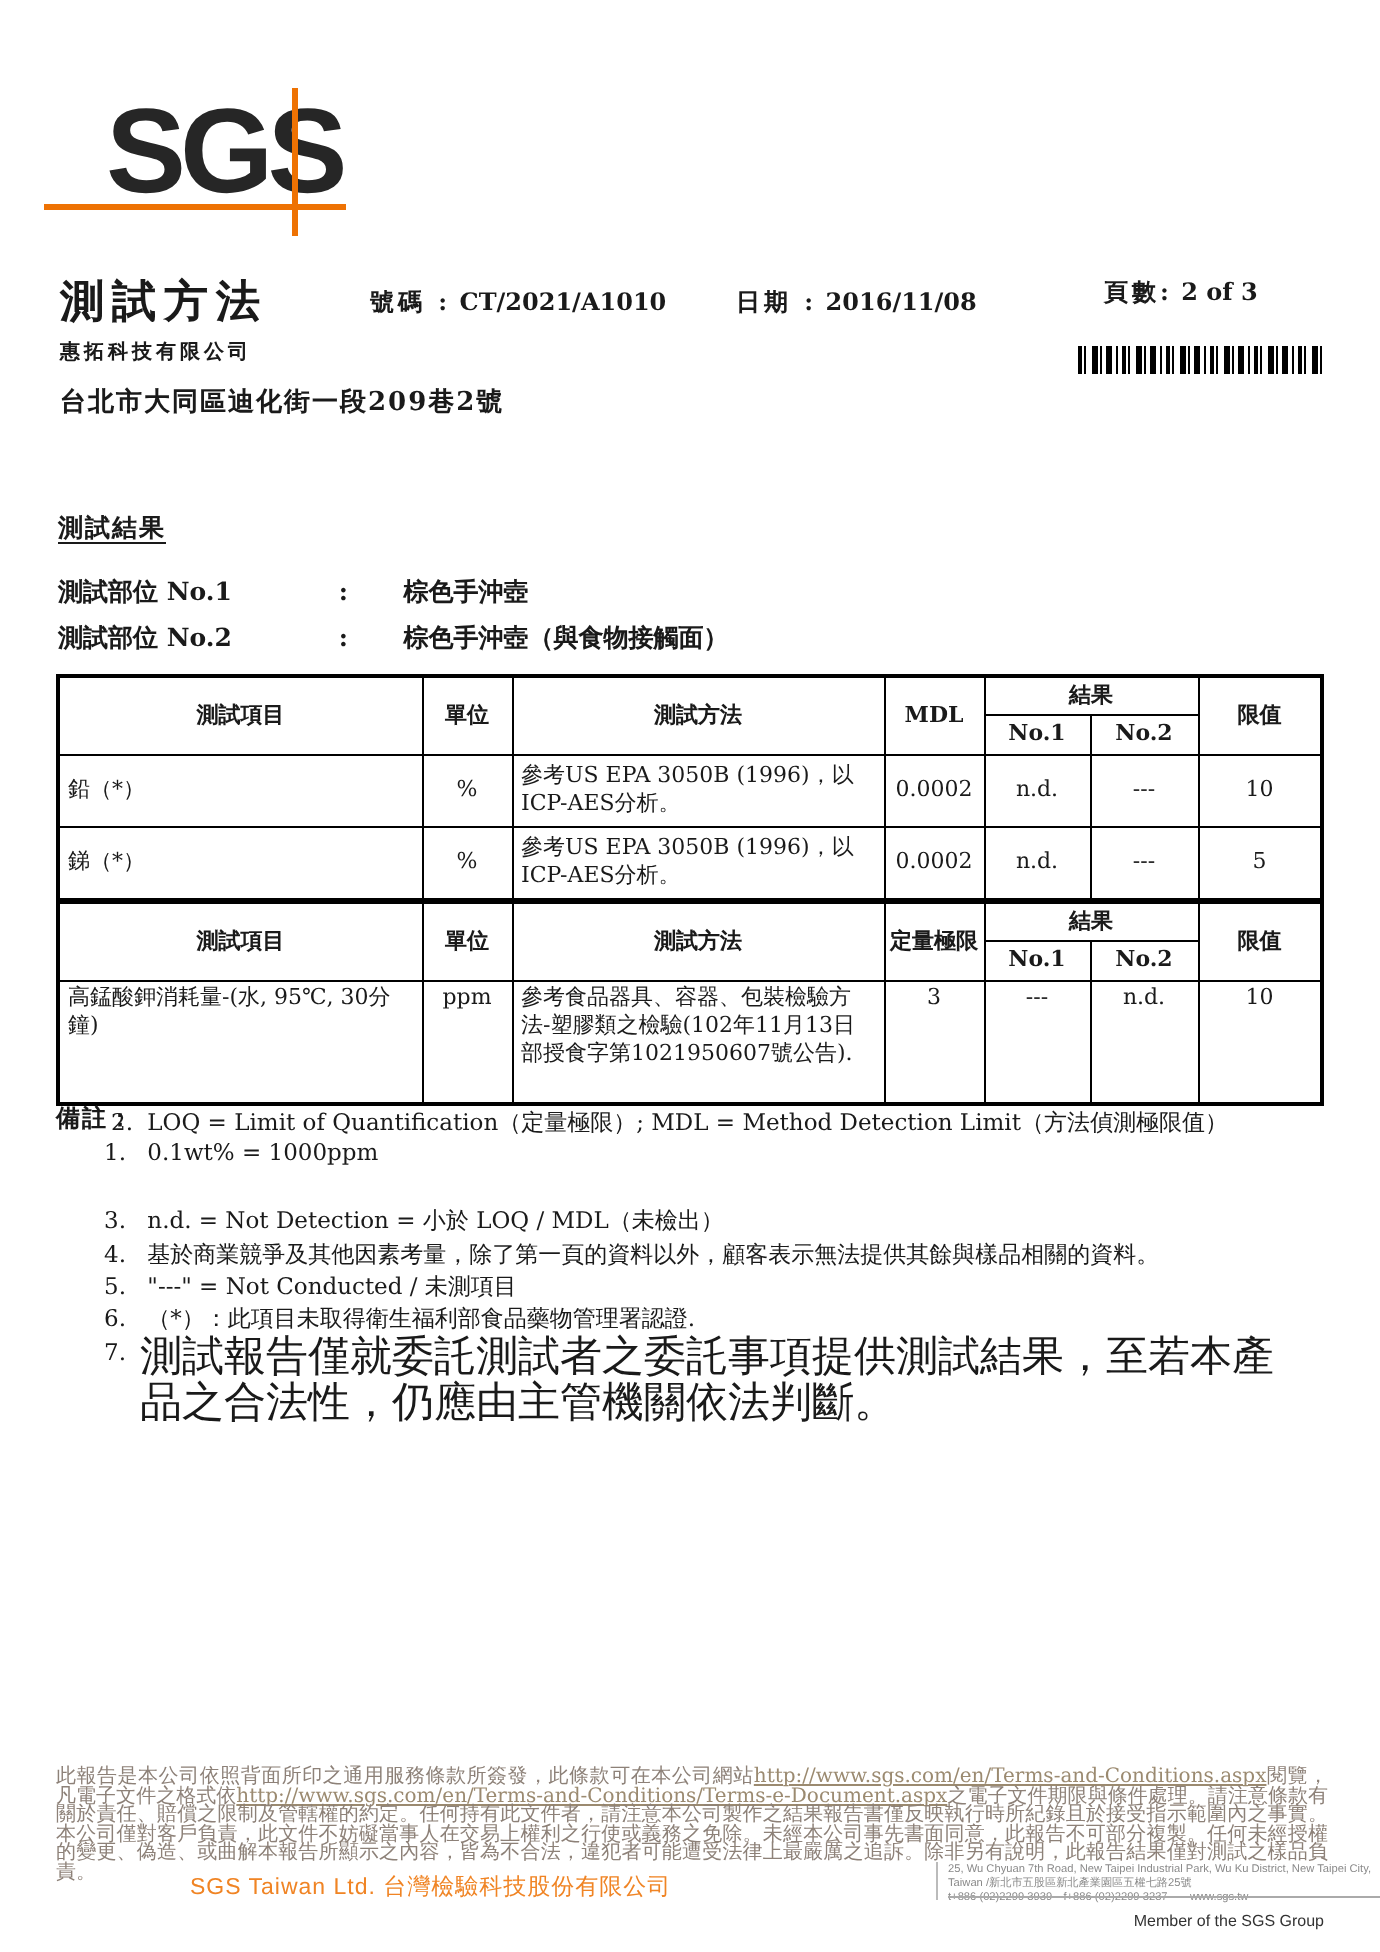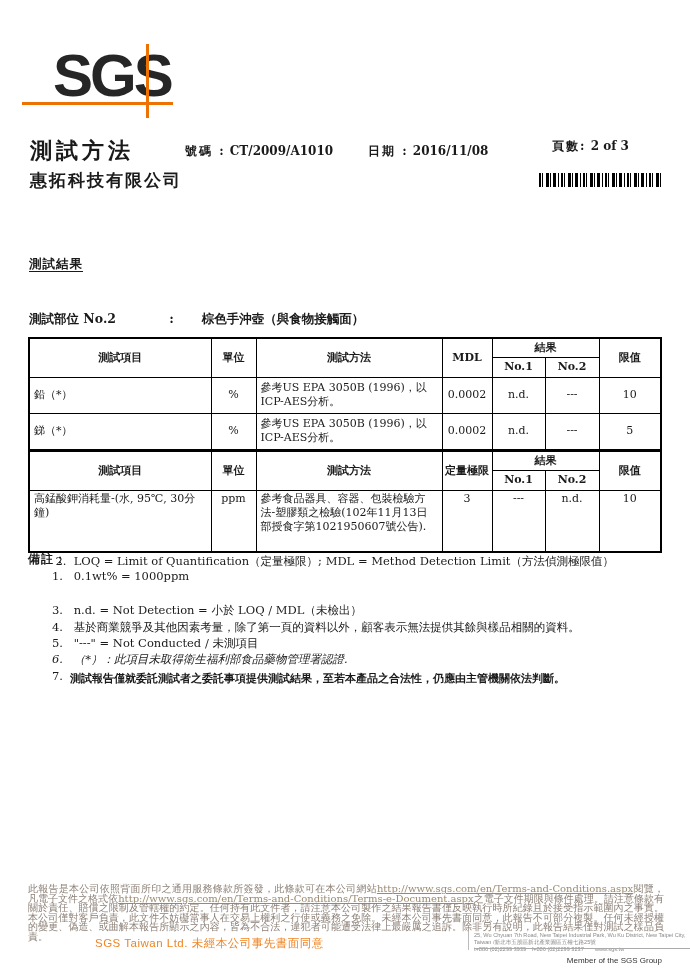--- a/index.html
+++ b/index.html
@@ -17,21 +17,21 @@
   }
   .orange-hline{position:absolute;left:22px;top:102px;width:151px;height:3px;background:#ee7203;}
   .orange-vline{position:absolute;left:146px;top:44px;width:3px;height:74px;background:#ee7203;}
 
   .report-title{position:absolute;left:30px;top:136px;font-size:22px;font-weight:bold;letter-spacing:4px;}
   .hdr-field{position:absolute;font-size:12px;font-weight:bold;white-space:nowrap;}
   .hdr-number{left:185px;top:143px;}
   .hdr-date{left:368px;top:143px;}
   .hdr-page{left:552px;top:138px;}
   .hdr-label{letter-spacing:2px;}
-  .company-name{position:absolute;left:30px;top:169px;font-size:17px;font-weight:bold;letter-spacing:2px;}
+  .company-name{position:absolute;left:30px;top:169px;font-size:10px;font-weight:bold;letter-spacing:2px;}
   .company-addr{position:absolute;left:30px;top:192px;font-size:13px;font-weight:bold;letter-spacing:1px;}
   .barcode{
     position:absolute;left:539px;top:173px;width:123px;height:14px;
     background:repeating-linear-gradient(90deg,
       #000 0 2px,#fff 2px 3px,#000 3px 4px,#fff 4px 7px,
       #000 7px 10px,#fff 10px 11px,#000 11px 12px,#fff 12px 14px,
       #000 14px 17px,#fff 17px 19px,#000 19px 20px,#fff 20px 22px);
   }
 
   
@@ -54,24 +54,24 @@
   .t1{top:337px;}
   .t2{top:450px;}
   .t1 td{height:33px;}
   .t2 td.tall{height:58px;vertical-align:middle;}
   .t2 td{vertical-align:middle;}
 
   
   .remarks-heading{position:absolute;left:28px;top:551px;font-size:12px;font-weight:bold;letter-spacing:1px;}
   .remark{position:absolute;left:52px;font-size:11.5px;white-space:nowrap;}
   .remark .r-num{display:inline-block;width:18px;}
-  .r1{top:569px;} .r2{top:554px;text-align:center;} .r3{top:603px;} .r4{top:620px;} .r5{top:636px;} .r6{top:652px;font-style:italic;}
+  .r1{top:569px;} .r2{top:554px;text-align:center;} .r3{top:603px;} .r4{top:620px;} .r5{top:636px;} .r6{top:652px;}
   .r7{top:667px;white-space:normal;width:608px;display:flex;align-items:flex-start;}
   .r7 .r-num{flex:0 0 18px;font-size:11.5px;padding-top:2px;}
-  .r7 .r-text{font-size:11px;font-weight:bold;line-height:23px;width:585px;}
+  .r7 .r-text{font-size:21px;font-weight:normal;line-height:23px;width:585px;}
 
   
   .fineprint{
     position:absolute;left:28px;top:884px;width:636px;
     font-size:10px;line-height:9.6px;color:#8d8178;text-align:justify;
     font-family:"DejaVu Serif","Liberation Serif",serif;
   }
   .fineprint .fp-url{text-decoration:underline;color:#9b8a70;word-break:break-all;}
   .ftr-company{
     position:absolute;left:95px;top:936px;font-size:11.5px;color:#f08424;
@@ -96,36 +96,42 @@
 <div class="page">
 
   <div class="sgs-logo">SGS</div>
   <div class="orange-hline"></div>
   <div class="orange-vline"></div>
 
   <div class="report-title">測試方法</div>
 
   <div class="hdr-field hdr-number">
     <span class="hdr-label">號碼 :</span>
-    <span>CT/2009/A1010</span>
+    <span>CT/2021/A1010</span>
   </div>
   <div class="hdr-field hdr-date">
     <span class="hdr-label">日期 :</span>
     <span>2016/11/08</span>
   </div>
   <div class="hdr-field hdr-page">
     <span class="hdr-label">頁數:</span>
     <span>2 of 3</span>
   </div>
 
   <div class="company-name">惠拓科技有限公司</div>
+  <div class="company-addr">台北市大同區迪化街一段209巷2號</div>
   <div class="barcode"></div>
 
   <div class="results-heading">測試結果</div>
 
+  <div class="part-row part-1">
+    <span class="p-label">測試部位 No.1</span>
+    <span class="p-colon">:</span>
+    <span>棕色手沖壺</span>
+  </div>
   <div class="part-row part-2">
     <span class="p-label">測試部位 No.2</span>
     <span class="p-colon">:</span>
     <span>棕色手沖壺（與食物接觸面）</span>
   </div>
 
   <table class="rpt t1">
     <colgroup>
       <col style="width:182px">
         <col style="width:45px">
@@ -232,21 +238,21 @@
   </div>
   <div class="remark r7">
     <span class="r-num">7.</span>
     <span class="r-text">測試報告僅就委託測試者之委託事項提供測試結果，至若本產品之合法性，仍應由主管機關依法判斷。</span>
   </div>
 
   <div class="fineprint">
     <span>此報告是本公司依照背面所印之通用服務條款所簽發，此條款可在本公司網站</span><span class="fp-url">http://www.sgs.com/en/Terms-and-Conditions.aspx</span><span>閱覽，凡電子文件之格式依</span><span class="fp-url">http://www.sgs.com/en/Terms-and-Conditions/Terms-e-Document.aspx</span><span>之電子文件期限與條件處理。請注意條款有關於責任、賠償之限制及管轄權的約定。任何持有此文件者，請注意本公司製作之結果報告書僅反映執行時所紀錄且於接受指示範圍內之事實。本公司僅對客戶負責，此文件不妨礙當事人在交易上權利之行使或義務之免除。未經本公司事先書面同意，此報告不可部分複製。任何未經授權的變更、偽造、或曲解本報告所顯示之內容，皆為不合法，違犯者可能遭受法律上最嚴厲之追訴。除非另有說明，此報告結果僅對測試之樣品負責。</span>
   </div>
 
-  <div class="ftr-company">SGS Taiwan Ltd. 未經本公司事先書面同意</div>
+  <div class="ftr-company">SGS Taiwan Ltd. 台灣檢驗科技股份有限公司</div>
   <div class="ftr-vdivider"></div>
   <div class="ftr-address">
     <div>25, Wu Chyuan 7th Road, New Taipei Industrial Park, Wu Ku District, New Taipei City, Taiwan /新北市五股區新北產業園區五權七路25號</div>
     <div>t+886 (02)2299 3939　f+886 (02)2299 3237　　www.sgs.tw</div>
   </div>
   <div class="ftr-rule"></div>
   <div class="ftr-member">Member of the SGS Group</div>
 
 </div>
 

